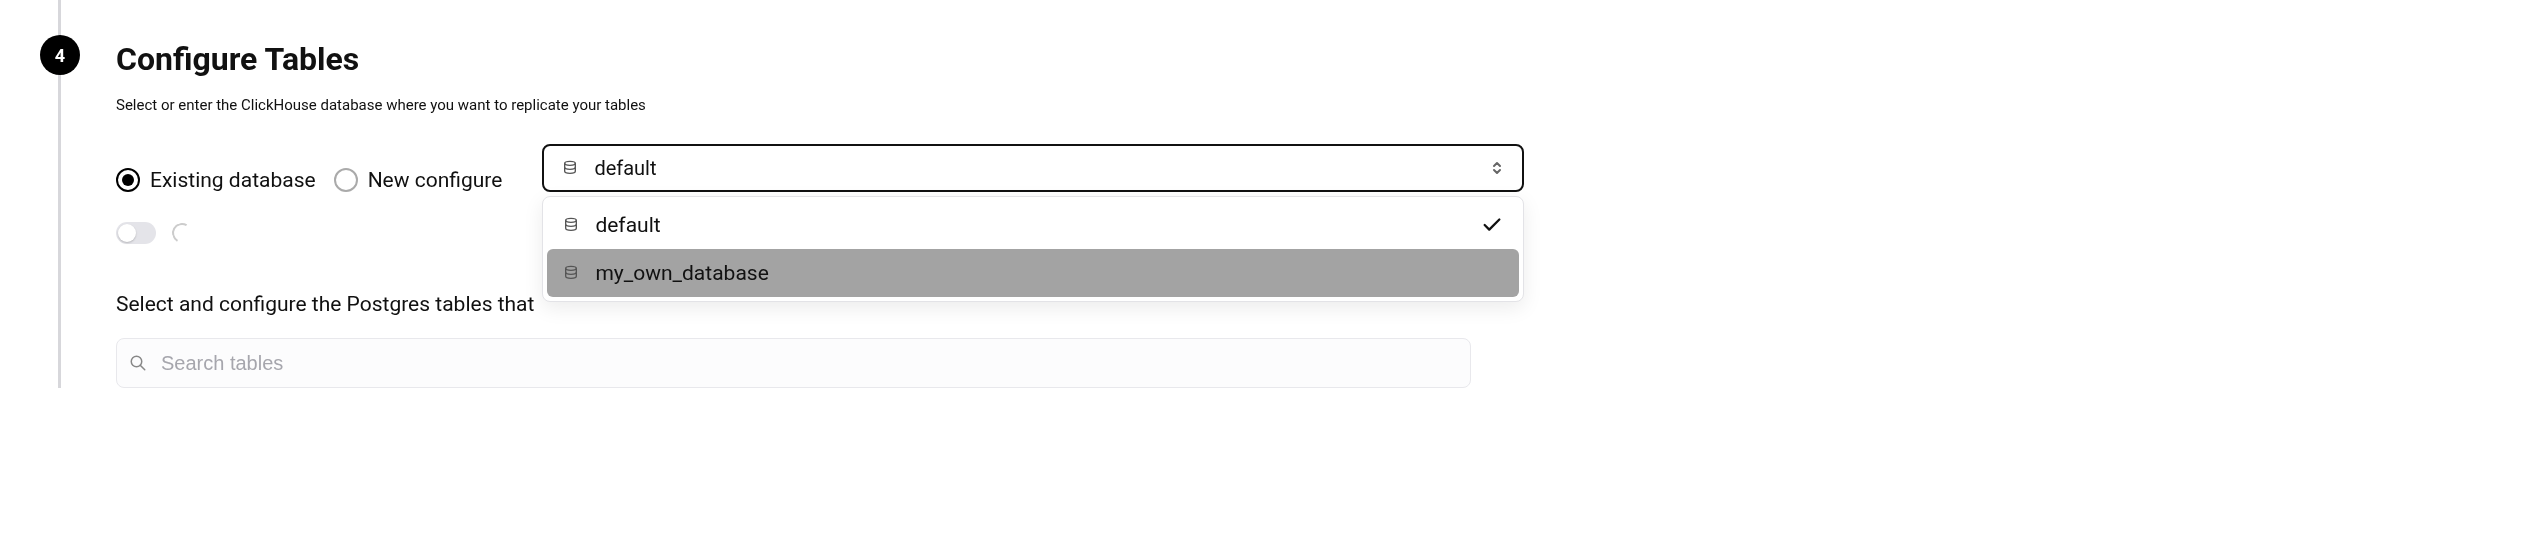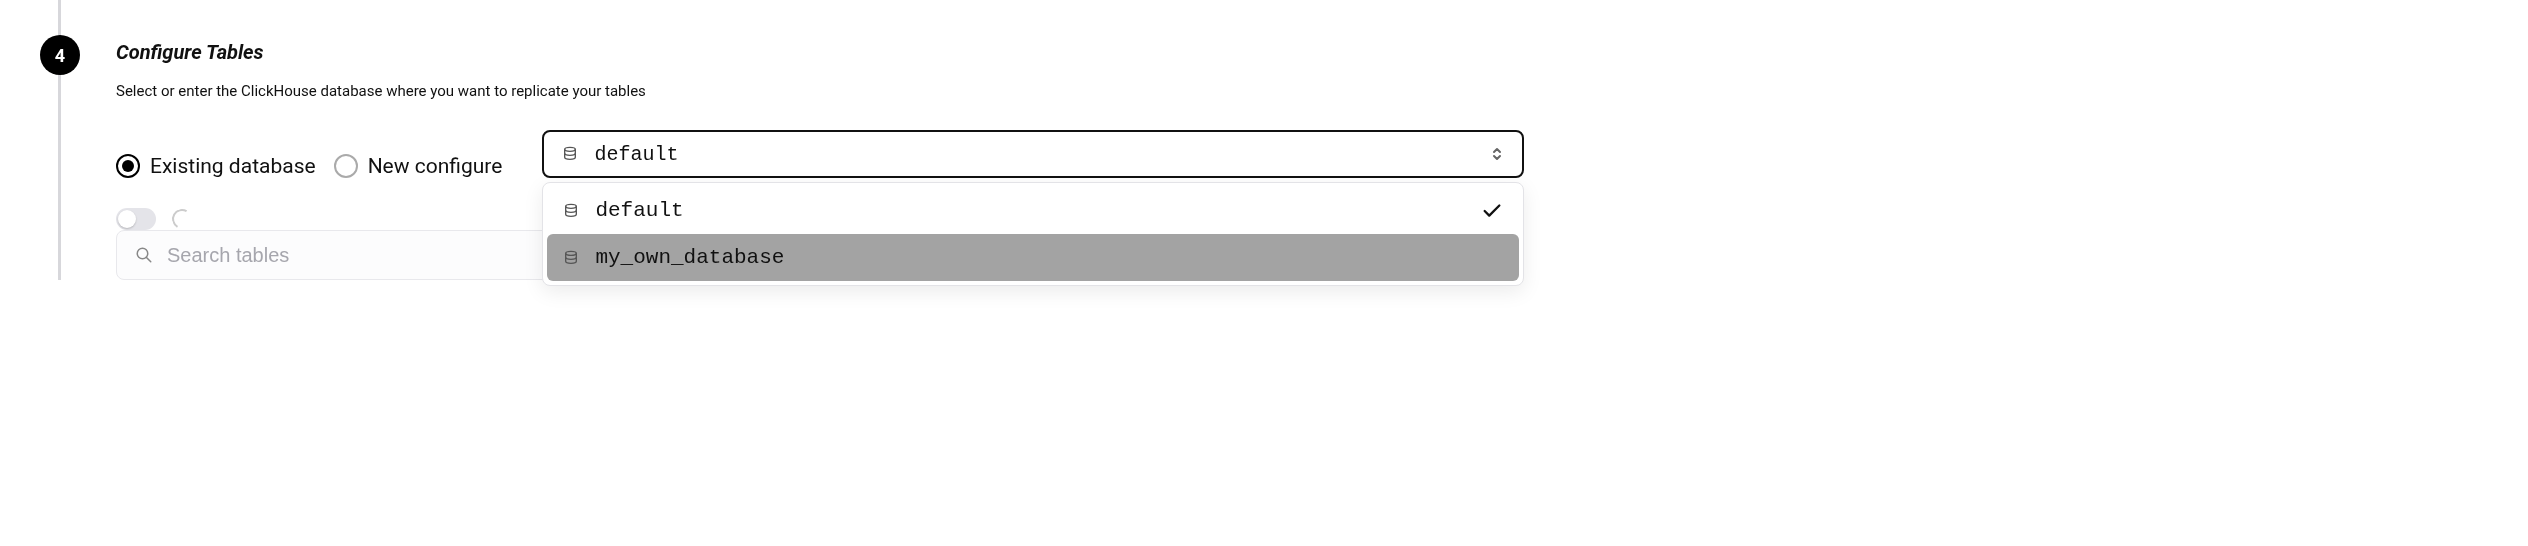--- a/index.html
+++ b/index.html
@@ -38,25 +38,24 @@
     justify-content: center;
     font-weight: 700;
     font-size: 18px;
     z-index: 2;
   }
   .content {
     margin-left: 76px;
     position: relative;
   }
   .title {
-    font-size: 20px;
+    font-size: 32px;
     font-weight: 700;
     padding-top: 30px;
     padding-bottom: 18px;
-    font-style: italic;
   }
   .desc {
     font-size: 15px;
     color: #111;
     padding-bottom: 30px;
   }
   .row {
     display: flex;
     align-items: flex-end;
     gap: 40px;
@@ -87,21 +86,20 @@
   .radio-dot {
     width: 12px;
     height: 12px;
     border-radius: 50%;
     background: #000;
   }
   .select-box {
     position: relative;
     flex: 1;
     max-width: 982px;
-    font-family: Liberation Mono, monospace;
   }
   .select-trigger {
     display: flex;
     align-items: center;
     gap: 16px;
     height: 48px;
     border: 2px solid #111;
     border-radius: 8px;
     padding: 0 18px;
     background: #fff;
@@ -175,21 +173,21 @@
     margin-top: 48px;
     padding-bottom: 22px;
   }
   .search-box {
     display: flex;
     align-items: center;
     gap: 14px;
     height: 50px;
     border: 1px solid #e8e8ec;
     border-radius: 8px;
-    padding: 0 18px;
+    padding: 0 12px;
     background: #fcfcfd;
     max-width: 1355px;
   }
   .search-input {
     border: none;
     outline: none;
     background: transparent;
     font-size: 20px;
     flex: 1;
     color: #333;
@@ -275,20 +273,21 @@
       </div>
     </div>
 
     <div class="toggle-row">
       <div class="toggle">
         <div class="toggle-knob"></div>
       </div>
       <span class="partial-circle"></span>
     </div>
 
+    <div class="subdesc">Select and configure the Postgres tables that</div>
 
     <div class="search-box">
       <span class="search-icon">
         <svg width="18" height="18" viewBox="0 0 24 24" fill="none" stroke="#888" stroke-width="2" stroke-linecap="round">
           <circle cx="10" cy="10" r="7"></circle>
           <line x1="15" y1="15" x2="21" y2="21"></line>
         </svg>
       </span>
       <input class="search-input" type="text" placeholder="Search tables" style="">
     </div>

